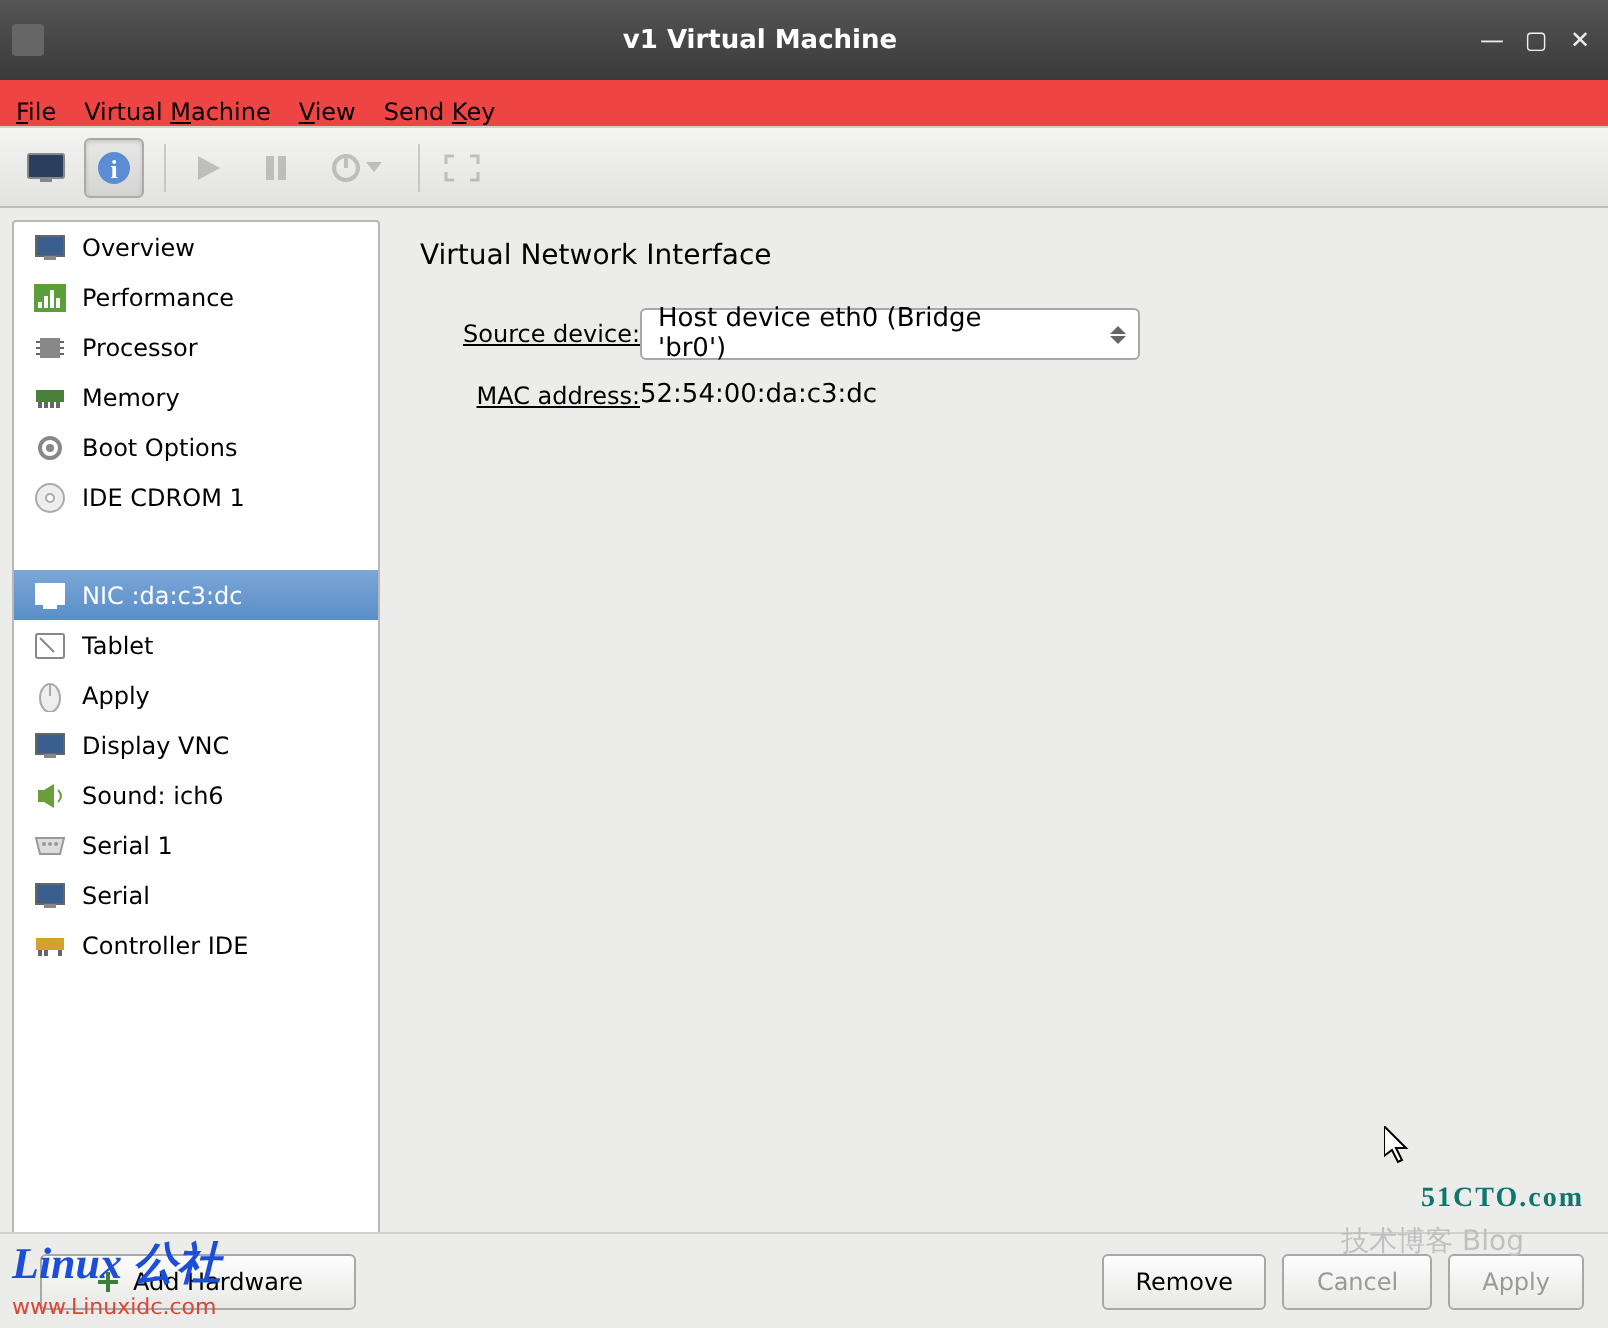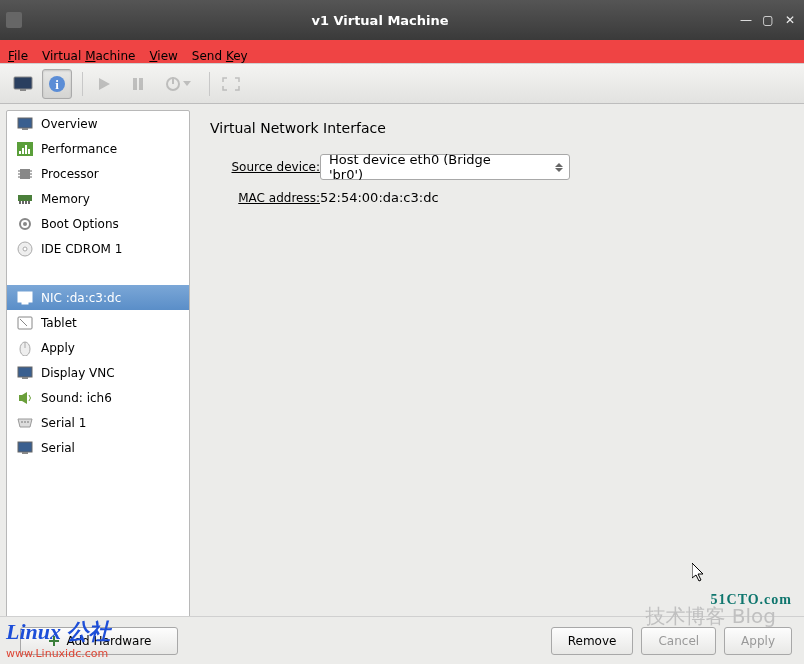--- a/index.html
+++ b/index.html
@@ -45,21 +45,21 @@
 
 
 .footer { position: absolute; left:0; right:0; bottom:0; height: 48px; background:#ececea; border-top:1px solid #d0d0d0; display:flex; align-items:center; padding: 0 12px; }
 .btn { height: 28px; padding: 0 16px; background: linear-gradient(#fdfdfd,#e8e8e6); border:1px solid #a8a8a8; border-radius:3px; cursor:pointer; display:flex; align-items:center; font-size:12px;}
 .btn.disabled { color:#999; }
 .footer .spacer { flex:1; }
 .footer .btn { margin-left: 8px; }
 
 
 .wm1 { position:absolute; right:12px; bottom:56px; color:#0f766e; font-size:14px; font-weight:bold; font-family:Georgia,serif; letter-spacing:1px; pointer-events:none;}
-.wm2 { position:absolute; right:28px; bottom:34px; color:#c0c0c0; font-size:20px; pointer-events:none;}
+.wm2 { position:absolute; right:42px; bottom:34px; color:#c0c0c0; font-size:14px; pointer-events:none;}
 .wm-linux { position:absolute; left:6px; bottom:4px; pointer-events:none; }
 .wm-linux .t1 { font-family:Georgia,serif; font-weight:bold; font-style:italic; font-size:22px; color:#1d4ed8;}
 .wm-linux .t2 { font-size:11px; color:#d43; }
 
 
 .cursor { position:absolute; right:96px; bottom:78px; pointer-events:none;}
 </style>
 </head>
 <body>
 
@@ -243,20 +243,31 @@
         <span>Serial 1</span>
       </div>
     <div class="item">
         <span class="sicon">
           <svg width="16" height="14">
             <rect x="1" y="1" width="14" height="10" fill="#3a5f8f" stroke="#666"></rect>
             <rect x="5" y="11" width="6" height="2" fill="#888"></rect>
           </svg>
         </span>
         <span>Serial</span>
+      </div>
+    <div class="item">
+        <span class="sicon">
+          <svg width="16" height="12">
+            <rect x="1" y="2" width="14" height="6" fill="#d4a030"></rect>
+            <rect x="2" y="8" width="2" height="3" fill="#666"></rect>
+            <rect x="5" y="8" width="2" height="3" fill="#666"></rect>
+            <rect x="12" y="8" width="2" height="3" fill="#666"></rect>
+          </svg>
+        </span>
+        <span>Controller IDE</span>
       </div>
   </div>
 
   <div class="content">
     <div class="section-title">Virtual Network Interface</div>
     <div class="form-row">
       <span class="lbl">Source device:</span>
       <div class="combo" style="width:250px">
         <span class="val">Host device eth0 (Bridge 'br0')</span>
         <span style="flex:1"></span>

